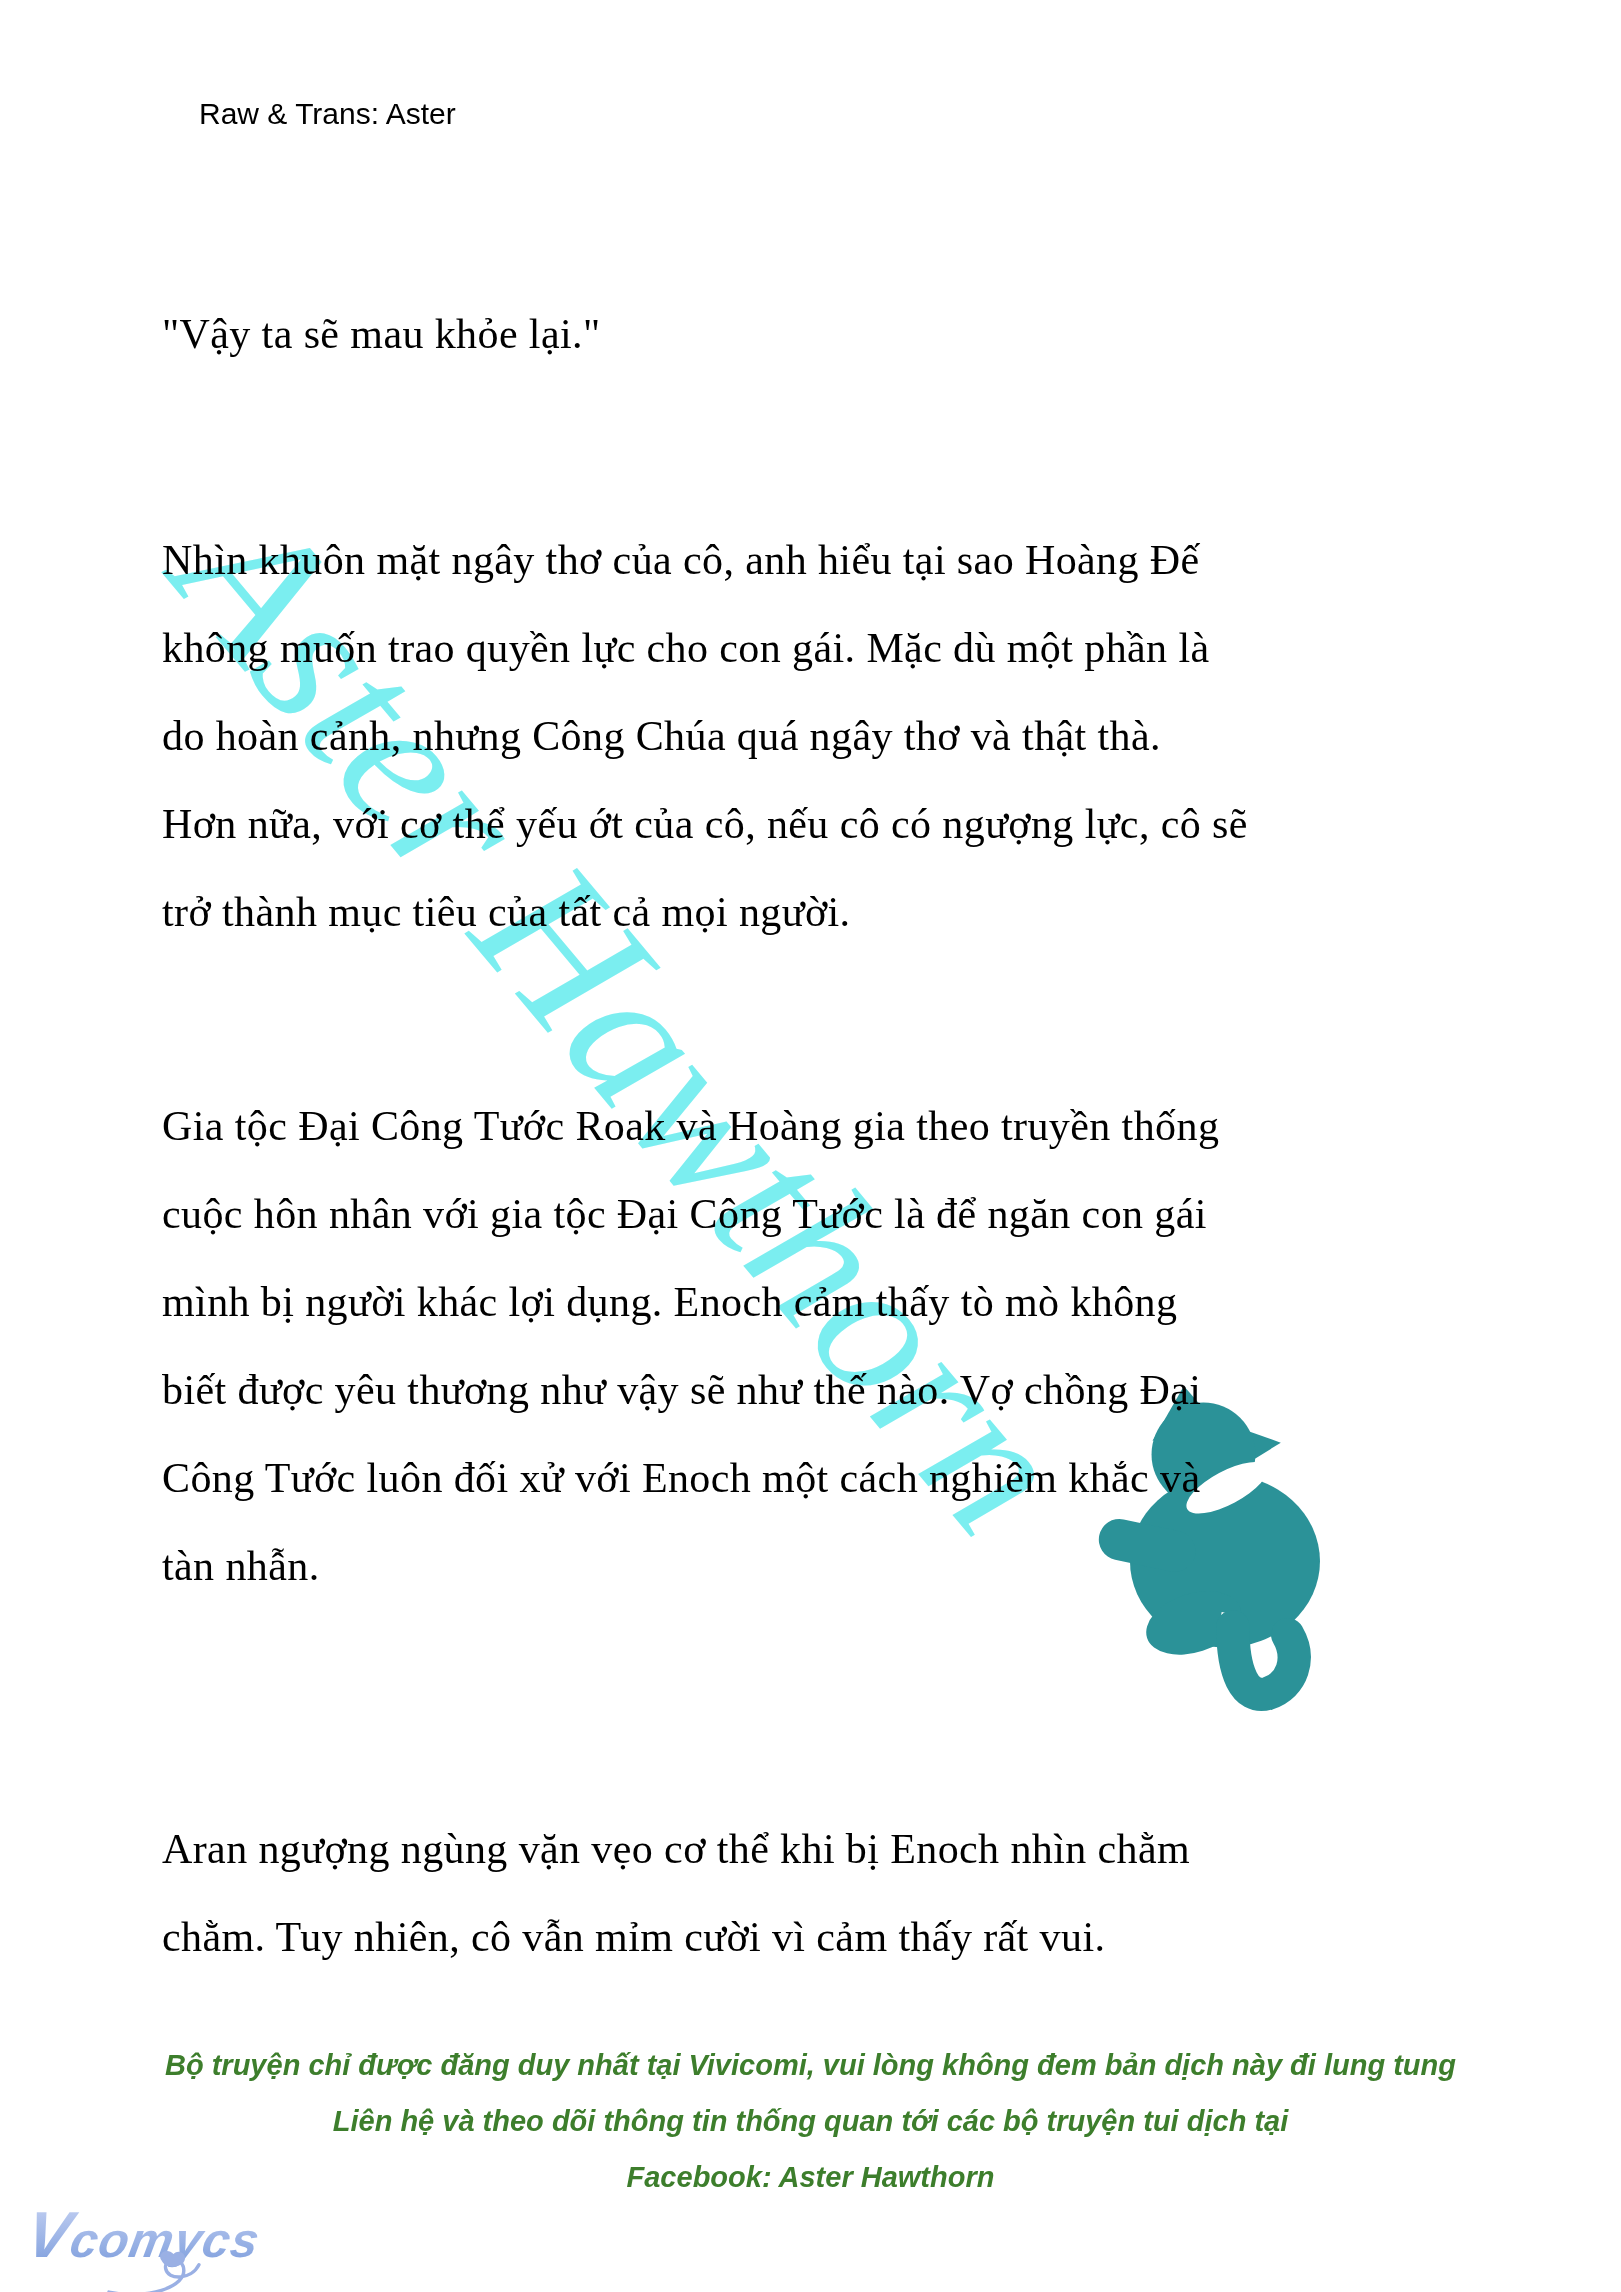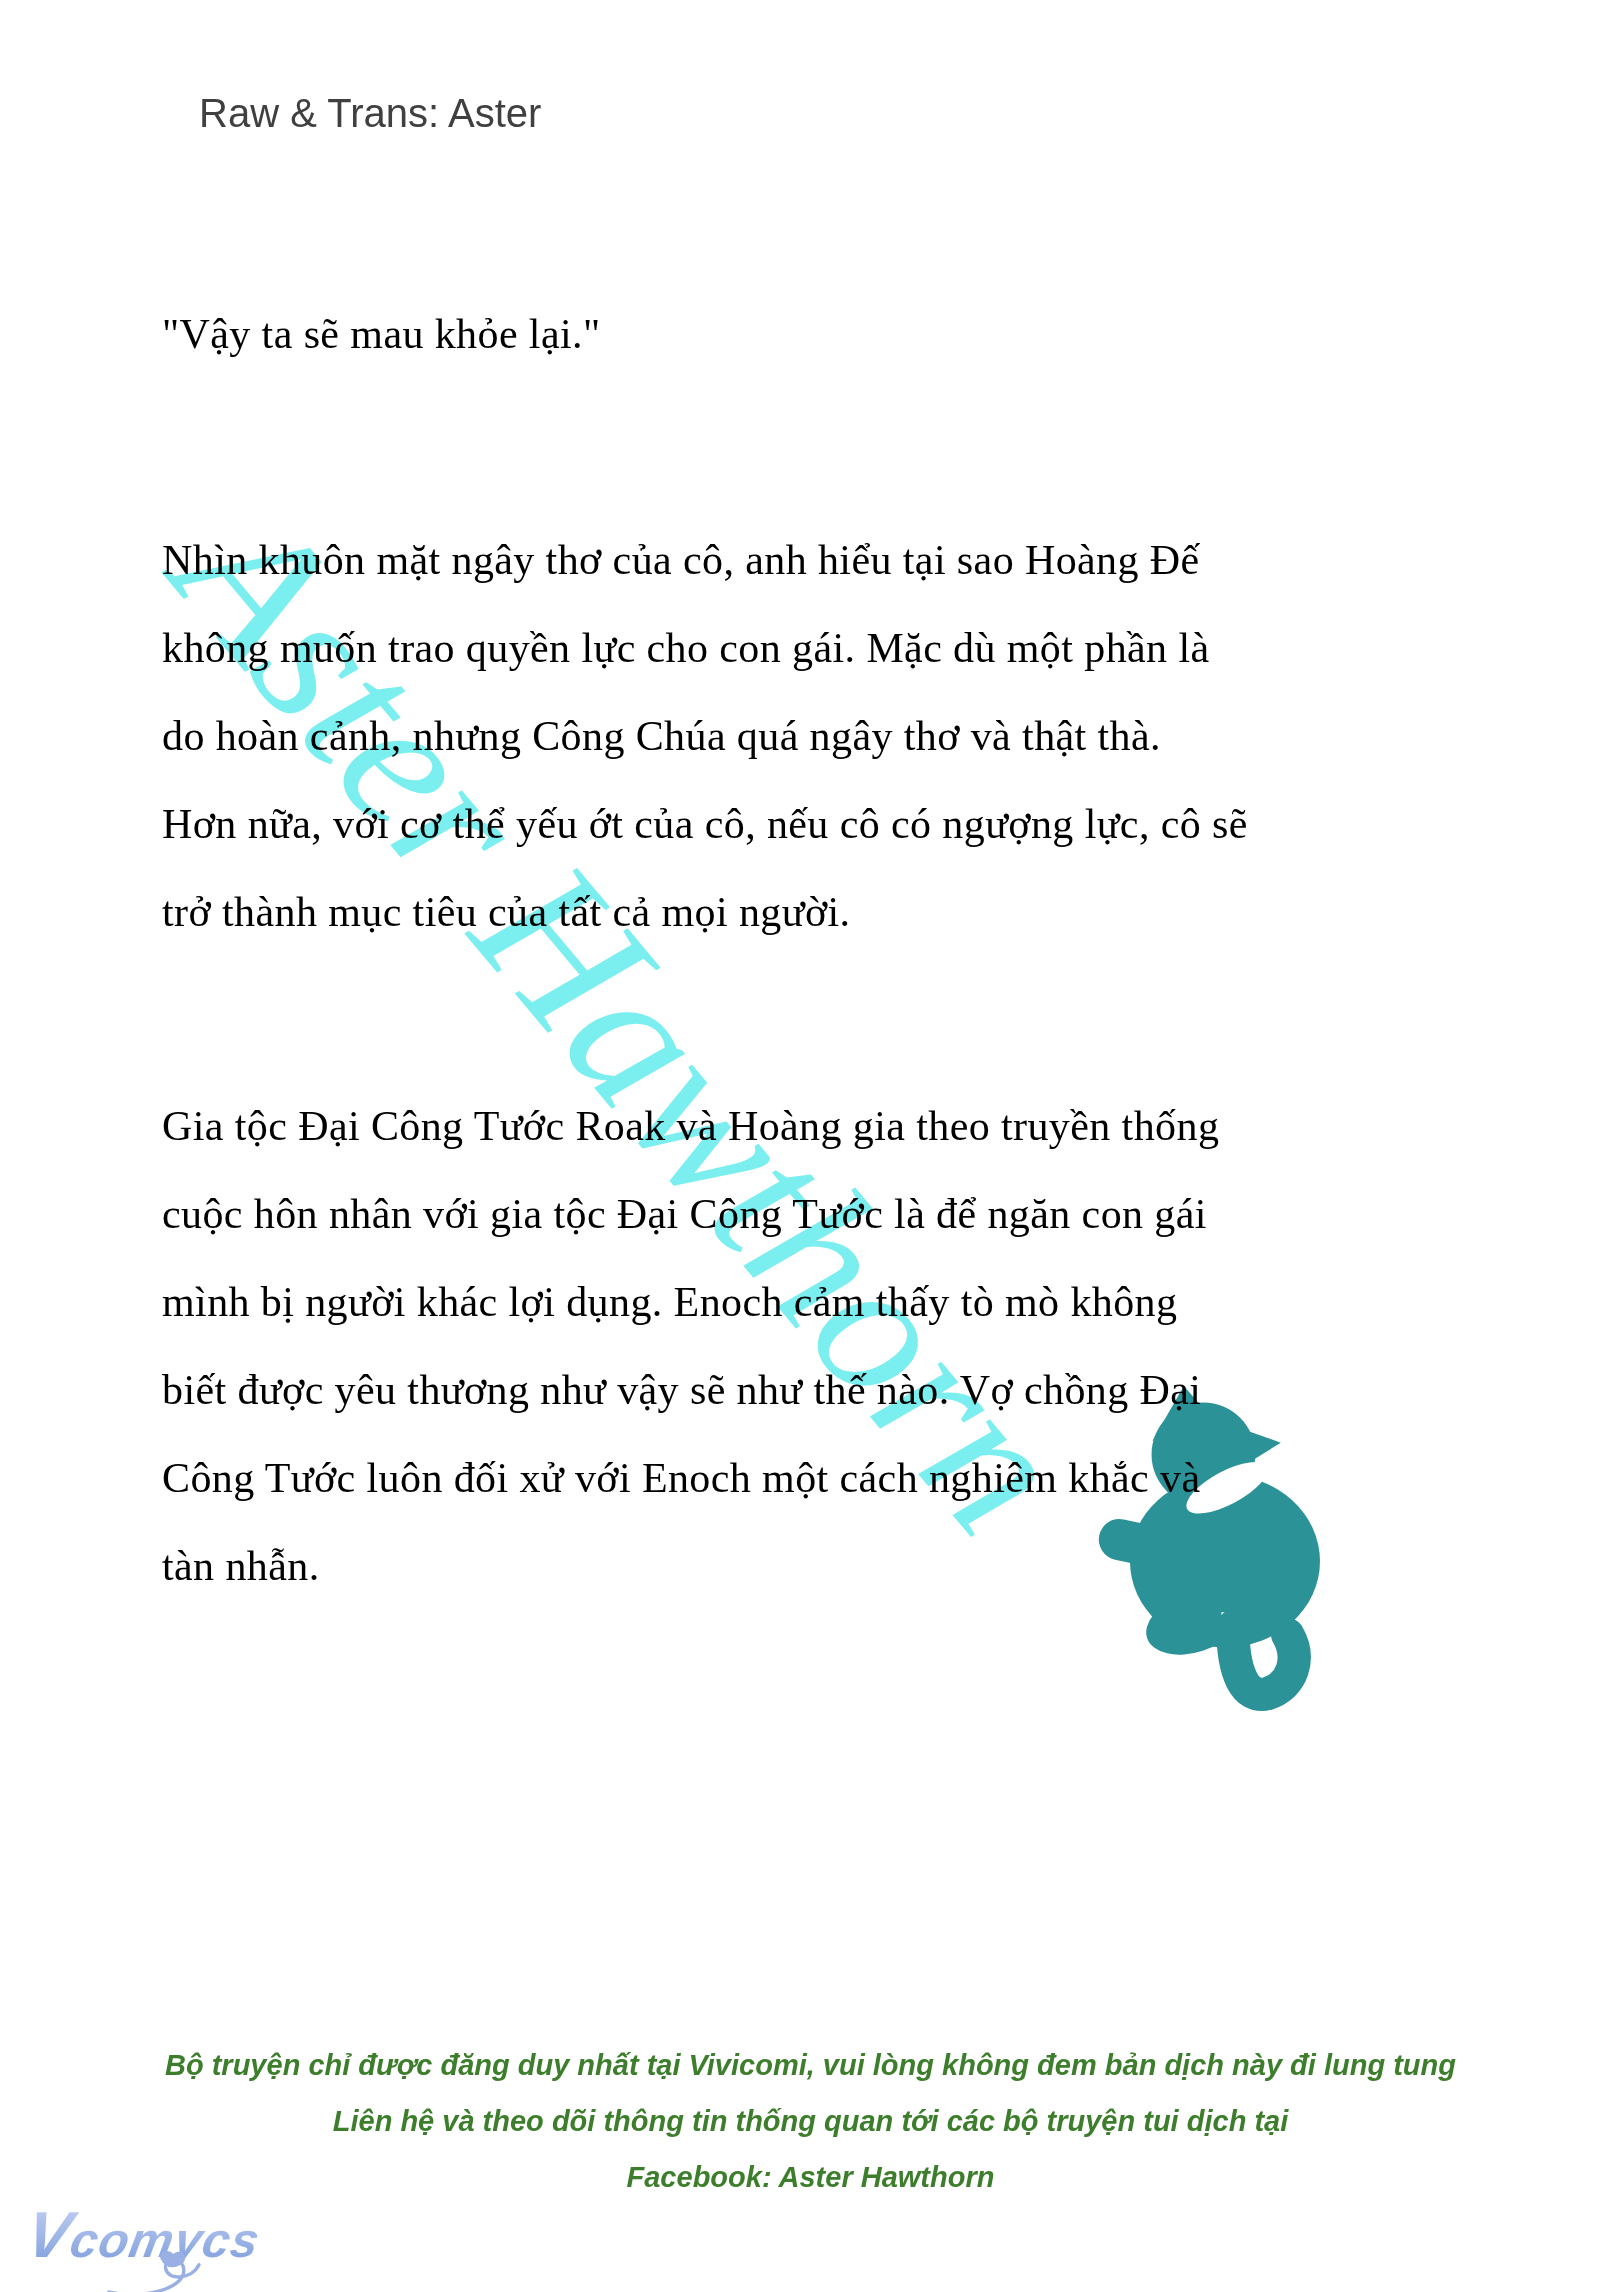--- a/index.html
+++ b/index.html
@@ -18,21 +18,21 @@
   }
   .cat-svg { position:absolute; left:1078px; top:1380px; z-index:2; }
   .cat-fill   { fill:var(--cat_teal,#2b9298); }
   .cat-stroke { stroke:var(--cat_teal,#2b9298); fill:none; stroke-linecap:round; }
   .content { position:absolute; inset:0; z-index:3; }
 
   
   .credit {
     position:absolute; left:199px; top:94px;
     font-family:"Liberation Sans", sans-serif;
-    font-size:40px; line-height:39px; color:#404040;
+    font-size:30px; line-height:39px; color:#000000;
   }
 
   
   .textblock { position:absolute; left:162px; }
   .textblock .line {
     white-space:nowrap; height:88px; line-height:88px;
     font-size:42px; letter-spacing:0.4px;
   }
   .quote-block { top:290px; }
   .para-1 { top:516px; }
@@ -99,20 +99,24 @@
 
     <div class="textblock para-2">
       <div class="line">Gia tộc Đại Công Tước Roak và Hoàng gia theo truyền thống</div>
       <div class="line">cuộc hôn nhân với gia tộc Đại Công Tước là để ngăn con gái</div>
       <div class="line">mình bị người khác lợi dụng. Enoch cảm thấy tò mò không</div>
       <div class="line">biết được yêu thương như vậy sẽ như thế nào. Vợ chồng Đại</div>
       <div class="line">Công Tước luôn đối xử với Enoch một cách nghiêm khắc và</div>
       <div class="line">tàn nhẫn.</div>
     </div>
 
+    <div class="textblock para-3">
+      <div class="line">Aran ngượng ngùng vặn vẹo cơ thể khi bị Enoch nhìn chằm</div>
+      <div class="line">chằm. Tuy nhiên, cô vẫn mỉm cười vì cảm thấy rất vui.</div>
+    </div>
 
     <div class="footer">
       <div class="fline">Bộ truyện chỉ được đăng duy nhất tại Vivicomi, vui lòng không đem bản dịch này đi lung tung</div>
       <div class="fline">Liên hệ và theo dõi thông tin thống quan tới các bộ truyện tui dịch tại</div>
       <div class="fline">Facebook: Aster Hawthorn</div>
     </div>
 
     <div class="logo">
       <span class="logo-text">Vcomycs</span>
       <svg class="logo-flourish" width="137" height="54" viewBox="0 0 140 55" aria-hidden="true">

